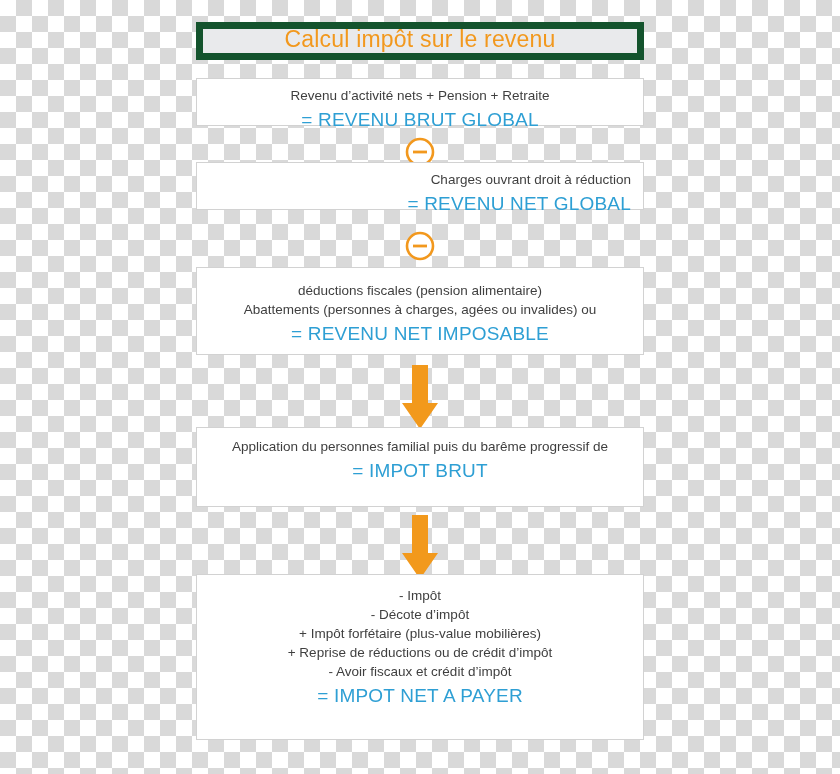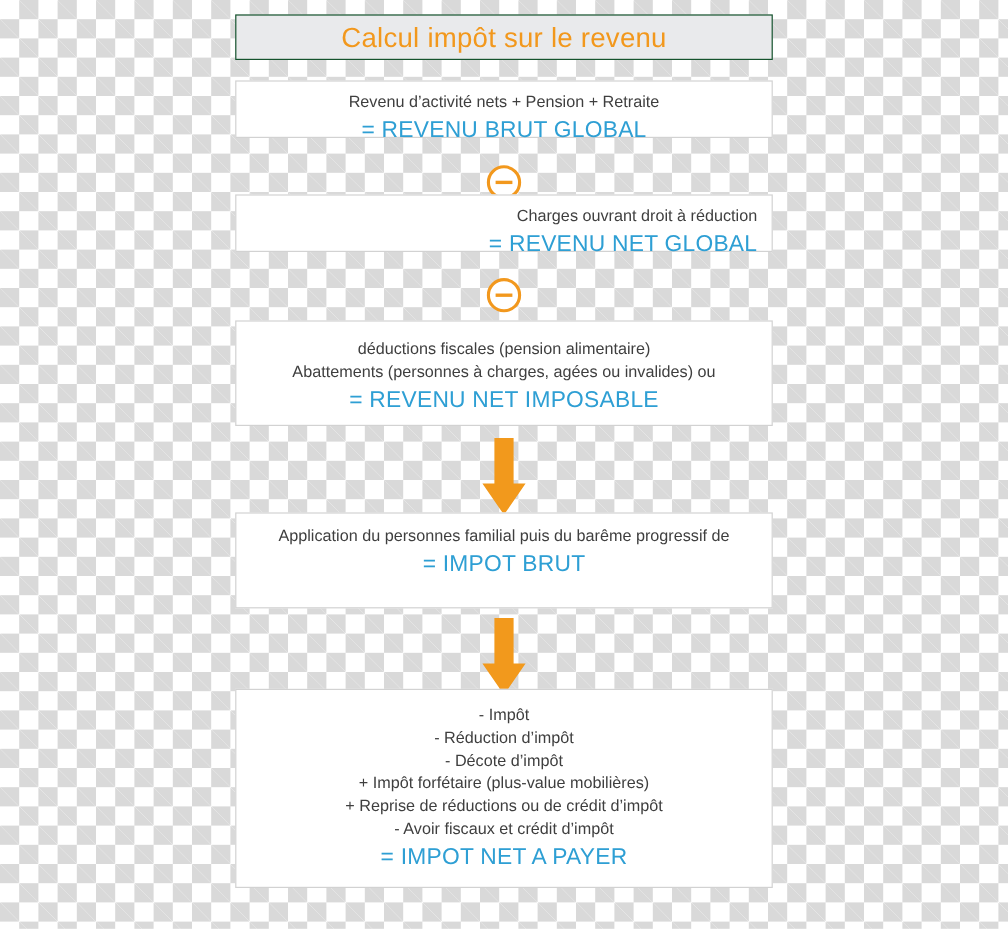--- a/index.html
+++ b/index.html
@@ -27,27 +27,27 @@
     position: absolute;
     left: 196px;
     width: 448px;
     box-sizing: border-box;
     background: #ffffff;
     border: 1px solid #d2d2d2;
     text-align: center;
     padding: 10px 12px;
   }
   .title-box {
-    top: 12px;
+    top: 22px;
     height: 38px;
     background: #e9eaec;
-    border: 1px solid #14532d;
+    border: 7px solid #14532d;
     padding: 0;
     display: flex;
-    align-items: center;
+    align-items: flex-end;
     justify-content: center;
   }
   .title-text {
     color: #f2981d;
     font-size: 23px;
     font-weight: 400;
     letter-spacing: 0.2px;
   }
   .line {
     color: #3f3f3f;
@@ -69,21 +69,21 @@
   }
   .minus-icon svg { display: block; }
   .arrow {
     position: absolute;
     left: 401px;
     width: 38px;
   }
   .arrow svg { display: block; }
 
   
-  #box-brut-global { top: 67px; height: 48px; padding-top: 7px; }
+  #box-brut-global { top: 78px; height: 48px; padding-top: 7px; }
   #icon-minus-1 { top: 137px; }
   #box-net-global { top: 162px; height: 48px; padding-top: 7px; text-align: right; }
   #icon-minus-2 { top: 231px; }
   #box-net-imposable { top: 267px; height: 88px; padding-top: 13px; }
   #arrow-1 { top: 365px; height: 65px; }
   #arrow-2 { top: 515px; height: 65px; }
   #box-impot-brut { top: 427px; height: 80px; padding-top: 9px; }
   #box-impot-net { top: 574px; height: 166px; padding-top: 11px; }
 </style>
 </head>
@@ -137,21 +137,20 @@
   </div>
 
   <div class="arrow" id="arrow-2">
     <svg width="38" height="65" viewBox="0 0 38 65">
       <polygon points="11,0 27,0 27,38 37,38 19,64 1,38 11,38" fill="#f2991c"></polygon>
     </svg>
   </div>
 
   <div class="box" id="box-impot-net">
     <div class="line">- Impôt</div>
-    <div class="line">- Réduction d’impôt</div>
     <div class="line">- Décote d’impôt</div>
     <div class="line">+ Impôt forfétaire (plus-value mobilières)</div>
     <div class="line">+ Reprise de réductions ou de crédit d’impôt</div>
     <div class="line">-   Avoir fiscaux et crédit d’impôt</div>
     <div class="result">= IMPOT NET A PAYER</div>
   </div>
 
 </div>
 
 </body></html>

